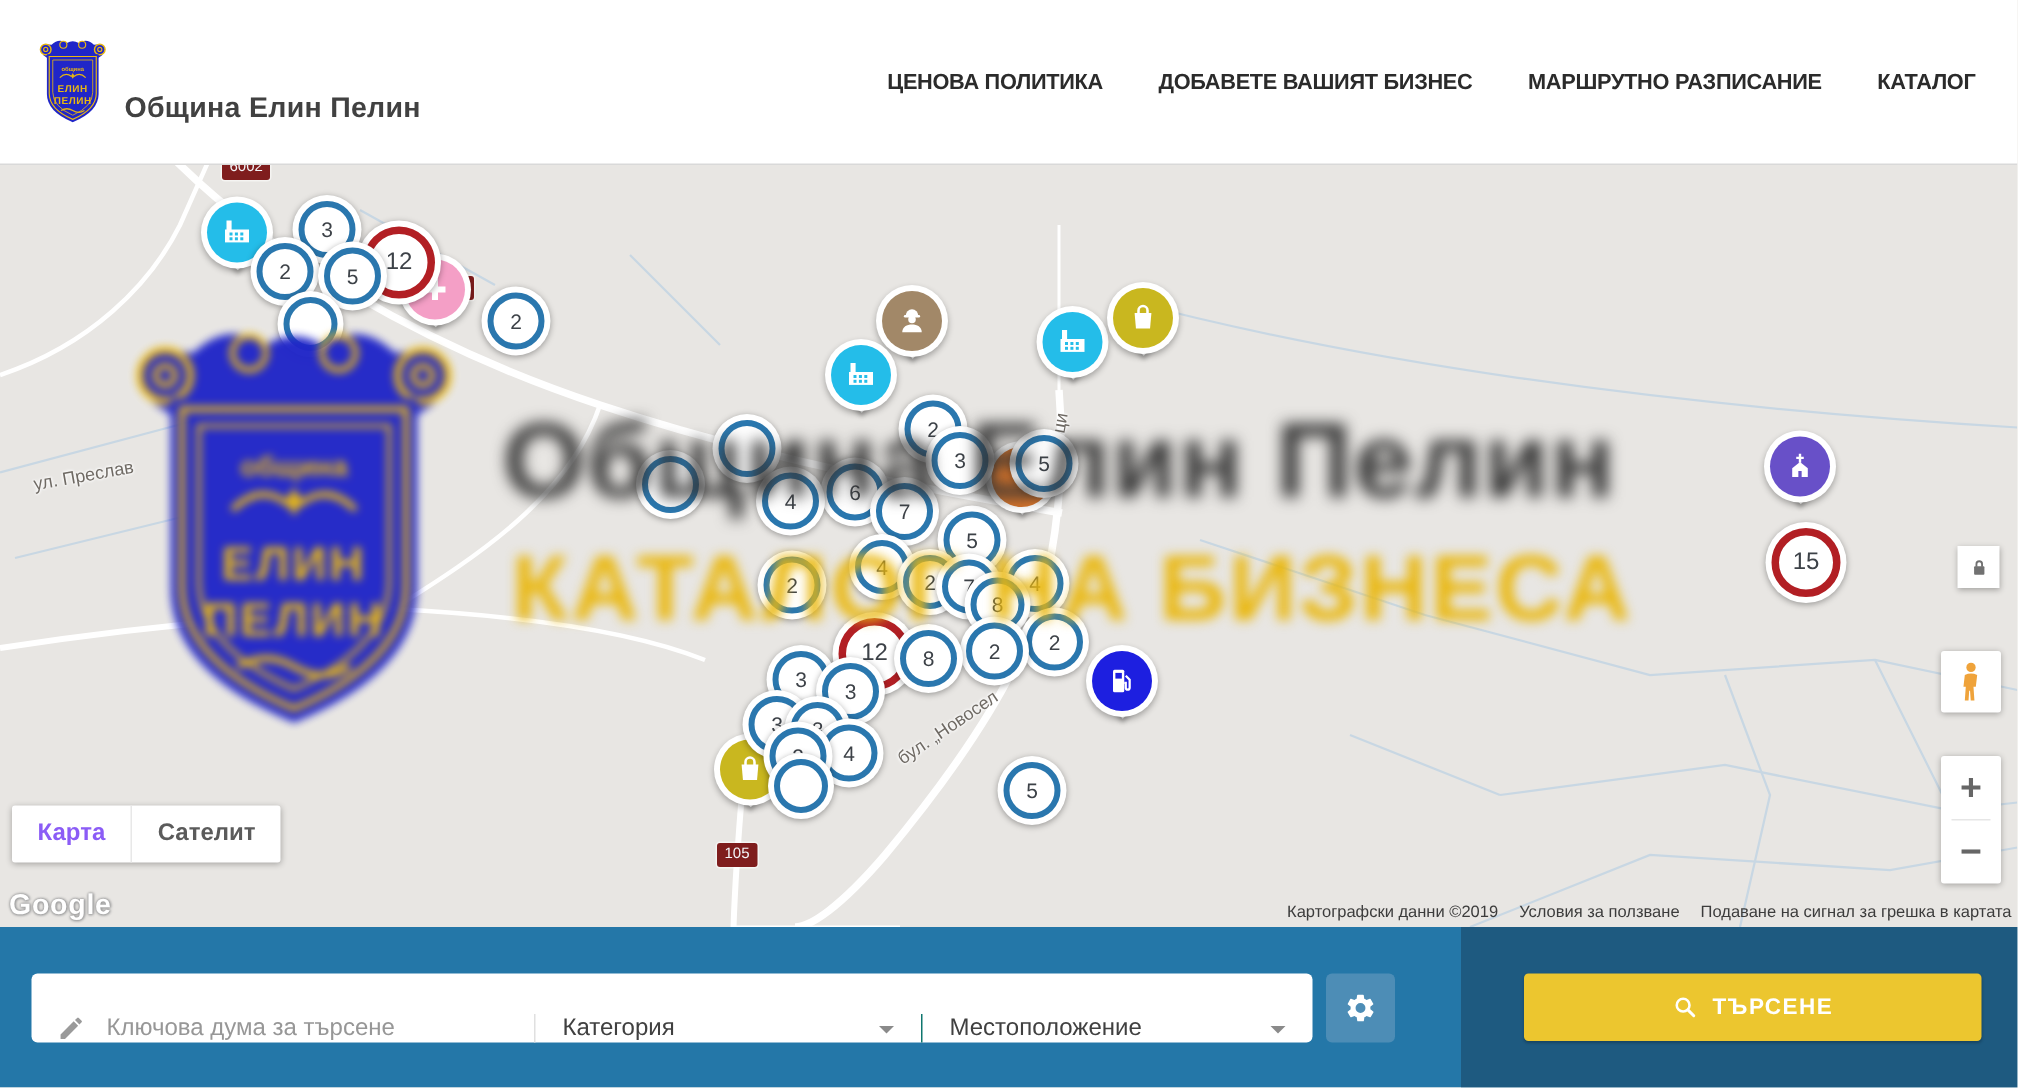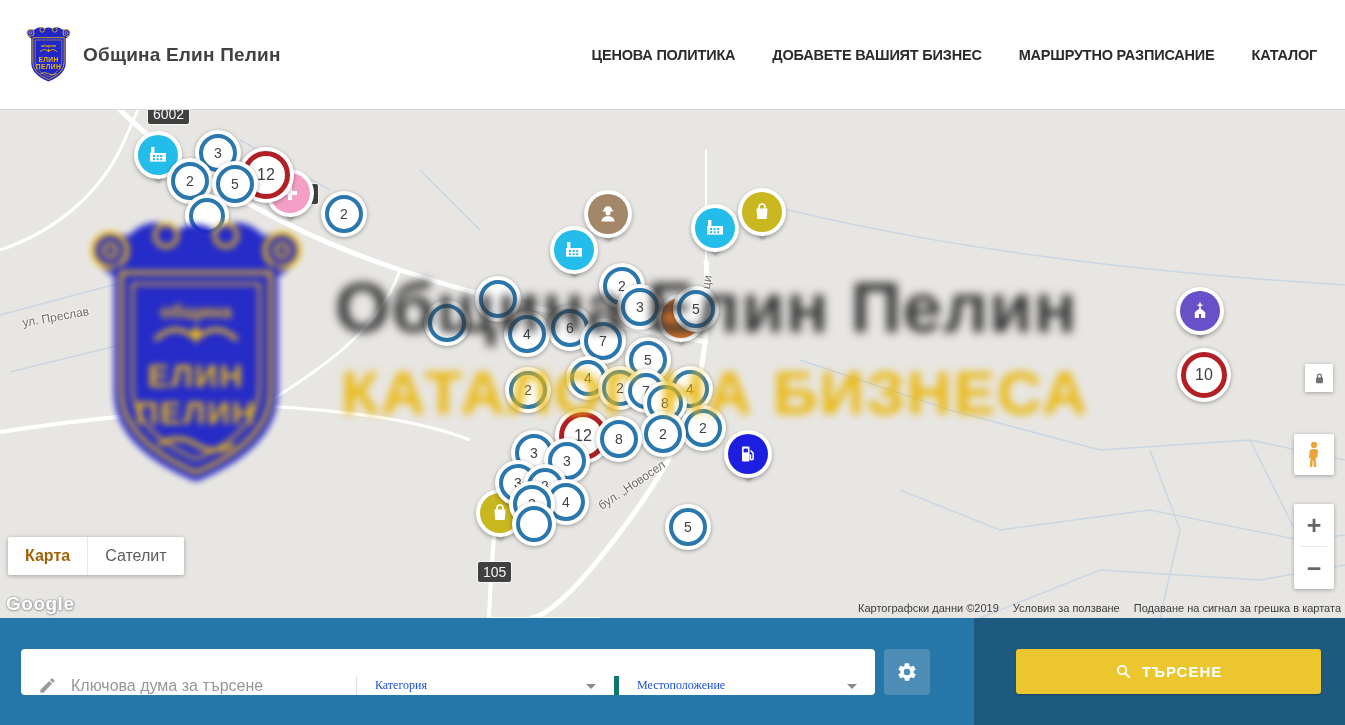--- a/index.html
+++ b/index.html
@@ -2,33 +2,33 @@
 <html><head>
 <meta charset="utf-8">
 <style>
   html,body{margin:0;padding:0;}
   body{width:1345px;height:725px;overflow:hidden;position:relative;background:#fff;
        font-family:"Liberation Sans",sans-serif;}
 
   
   .header{position:absolute;top:0;left:0;width:1345px;height:109px;background:#fff;
           border-bottom:1px solid #d9d9d9;z-index:20;display:flex;align-items:center;}
-  .logo-wrap{display:flex;align-items:center;gap:11px;margin-left:25px;cursor:pointer;}
+  .logo-wrap{display:flex;align-items:flex-end;gap:11px;margin-left:25px;cursor:pointer;}
   .logo-emblem svg{display:block;}
   .logo-title{font-size:19px;font-weight:bold;color:#414141;letter-spacing:.2px;}
   .logo-subtitle{font-size:17px;font-weight:bold;color:#e9b613;margin-top:3px;letter-spacing:.4px;}
   .nav{margin-left:auto;margin-right:28px;display:flex;gap:37px;}
   .nav-item{font-size:14.5px;font-weight:bold;color:#2b2b2b;letter-spacing:-0.2px;cursor:pointer;white-space:nowrap;}
 
   
   .map{position:absolute;top:110px;left:0;width:1345px;height:508px;background:#e8e6e3;overflow:hidden;}
   .roads{position:absolute;inset:0;z-index:0;}
   .street-label{position:absolute;font-size:12px;color:#6f6a64;white-space:nowrap;z-index:1;
                 text-shadow:0 0 2px #fff,0 0 2px #fff,0 0 3px #fff;}
-  .road-shield{position:absolute;background:#404040;color:#f4f6f9;font-size:14px;line-height:1;
+  .road-shield{position:absolute;background:#7f1d1d;color:#f4f6f9;font-size:10px;line-height:1;
                padding:3px 5px;border-radius:2px;z-index:1;box-shadow:0 0 0 1px rgba(255,255,255,.55);
                overflow:hidden;white-space:nowrap;}
 
   .pin{position:absolute;width:48px;height:64px;z-index:2;cursor:pointer;}
   .pin-tail{position:absolute;left:17px;top:31px;width:15px;height:15px;background:#fff;
             transform:rotate(45deg);box-shadow:2px 2px 3px rgba(0,0,0,.25);}
   .pin-head{position:absolute;left:0;top:0;width:48px;height:48px;background:#fff;border-radius:50%;
             box-shadow:0 2px 4px rgba(0,0,0,.3);}
   .pin-circle{position:absolute;left:4px;top:4px;width:40px;height:40px;border-radius:50%;
               display:flex;align-items:center;justify-content:center;}
@@ -46,22 +46,22 @@
   .watermark{position:absolute;inset:0;z-index:5;pointer-events:none;}
   .wm-emblem{position:absolute;left:84px;top:103px;filter:blur(3px);opacity:.97;}
   .wm-title{position:absolute;left:335px;top:157px;font-size:71px;font-weight:bold;color:#333;
             white-space:nowrap;filter:blur(5px);letter-spacing:1px;}
   .wm-subtitle{position:absolute;left:341px;top:247px;font-size:62px;font-weight:bold;color:#e9b70e;
                white-space:nowrap;filter:blur(4px);letter-spacing:2px;}
 
   
   .maptype{position:absolute;left:8px;top:427px;display:flex;background:#fff;border-radius:2px;
            box-shadow:0 1px 4px rgba(0,0,0,.3);z-index:6;height:38px;}
-  .mt{padding:0 17px;display:flex;align-items:center;font-size:16px;cursor:pointer;}
-  .mt-map{font-weight:bold;color:#a16207;}
+  .mt{padding:0 17px;display:flex;align-items:center;font-size:16px;cursor:pointer;font-weight:bold;}
+  .mt-map{font-weight:bold;color:#8b5cf6;}
   .mt-sat{color:#5b5b5b;border-left:1px solid #e8e8e8;}
   .google{position:absolute;left:6px;bottom:3px;z-index:6;font-size:19px;font-weight:bold;color:#fff;
           letter-spacing:.5px;cursor:pointer;
           text-shadow:0 0 1px #9e9e9e,0 0 2px #9e9e9e,0 1px 2px #a8a8a8,1px 0 2px #a8a8a8;}
   .attrib{position:absolute;right:4px;bottom:4px;z-index:6;display:flex;gap:14px;font-size:11px;color:#3c3c3c;}
   .attrib .link{cursor:pointer;}
   .ctl-lock{position:absolute;left:1305px;top:254px;width:28px;height:28px;background:#fff;z-index:6;
             box-shadow:0 1px 4px rgba(0,0,0,.3);display:flex;align-items:center;justify-content:center;cursor:pointer;}
   .ctl-peg{position:absolute;left:1294px;top:324px;width:40px;height:41px;background:#fff;border-radius:2px;z-index:6;
            box-shadow:0 1px 4px rgba(0,0,0,.3);display:flex;align-items:center;justify-content:center;cursor:pointer;}
@@ -72,24 +72,24 @@
   .zoom-divider{height:1px;background:#e6e6e6;margin:0 7px;}
 
   
   .searchbar{position:absolute;left:0;top:618px;width:1345px;height:107px;background:#2477a8;z-index:20;}
   .sb-dark{position:absolute;right:0;top:0;width:371px;height:107px;background:#1e5a80;}
   .sb-box{position:absolute;left:21px;top:31px;width:854px;height:46px;background:#fff;border-radius:4px;
           display:flex;align-items:stretch;}
   .sb-seg{position:relative;display:flex;align-items:center;margin-top:27px;}
   .seg-keyword{width:335px;}
   .seg-cat{width:257px;border-left:1px solid #e0e0e0;cursor:pointer;}
-  .seg-loc{flex:1;border-left:5px solid #0f766e;cursor:pointer;}
+  .seg-loc{flex:1;border-left:1px solid #0f766e;cursor:pointer;}
   .kw-input{border:none;outline:none;font-size:16px;color:#444;width:240px;font-family:inherit;background:transparent;}
   .kw-input::placeholder{color:#979797;}
-  .seg-label{font-size:12px;color:#1d4ed8;margin-left:18px;font-family:Liberation Serif, serif;}
+  .seg-label{font-size:16px;color:#404040;margin-left:18px;}
   .seg-arrow{position:absolute;right:18px;top:50%;margin-top:-2px;width:0;height:0;
              border:5px solid transparent;border-top-color:#8a8a8a;}
   .pencil{margin:0 12px 0 17px;display:flex;}
   .gear-btn{position:absolute;left:884px;top:31px;width:46px;height:46px;background:#4d8db6;border-radius:4px;
             display:flex;align-items:center;justify-content:center;cursor:pointer;}
   .search-btn{position:absolute;left:1016px;top:31px;width:305px;height:45px;background:#ecc62f;border-radius:3px;
               display:flex;align-items:center;justify-content:center;gap:10px;cursor:pointer;
               box-shadow:0 1px 2px rgba(0,0,0,.25);}
   .search-btn-label{color:#fff;font-weight:bold;font-size:15px;letter-spacing:1px;}
 </style>
@@ -467,21 +467,21 @@
     <span class="cluster-num"></span>
         </div>
       </div>
       <div class="cluster" style="height: 46px; width: 46px; left: 665px; top: 394px;">
         <div class="cluster-ring">
     <span class="cluster-num">5</span>
         </div>
       </div>
       <div class="cluster big" style="height: 54px; width: 54px; left: 1177px; top: 238px;">
         <div class="cluster-ring red">
-    <span class="cluster-num">10</span>
+    <span class="cluster-num">15</span>
         </div>
       </div>
     </div>
 
   <div class="watermark">
     <div class="wm-emblem">
       <svg width="224" height="280" viewBox="0 0 120 150">
         <path d="M10 30 Q4 8 24 12 Q36 0 50 9 Q60 3 70 9 Q84 0 96 12 Q116 8 110 30 L104 34 H16 Z" fill="#2026c8"></path>
         <circle cx="14" cy="20" r="9" fill="#2026c8" stroke="#e8b711" stroke-width="2.5"></circle>
         <circle cx="14" cy="20" r="3.5" fill="none" stroke="#e8b711" stroke-width="2"></circle>

